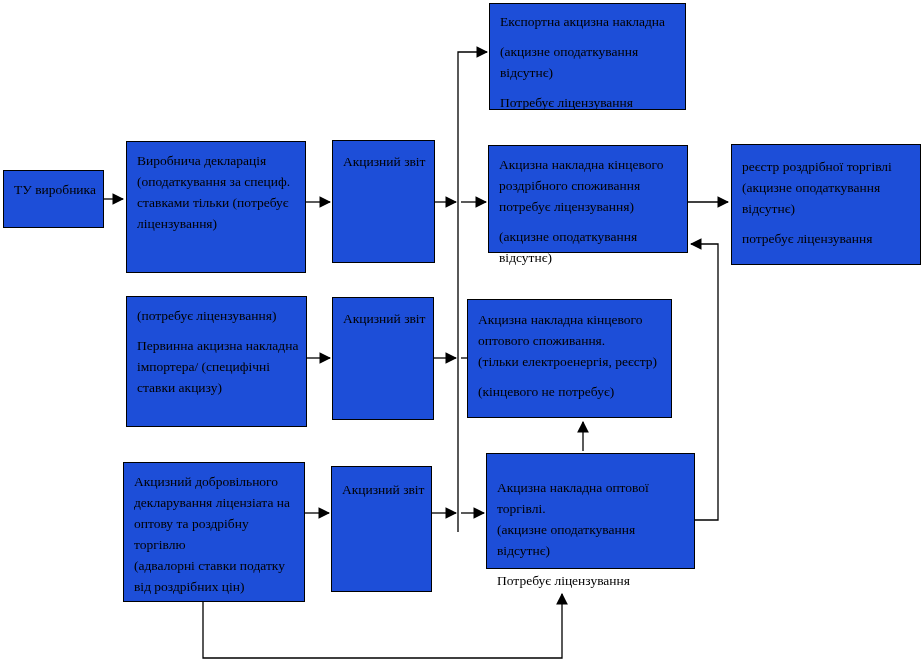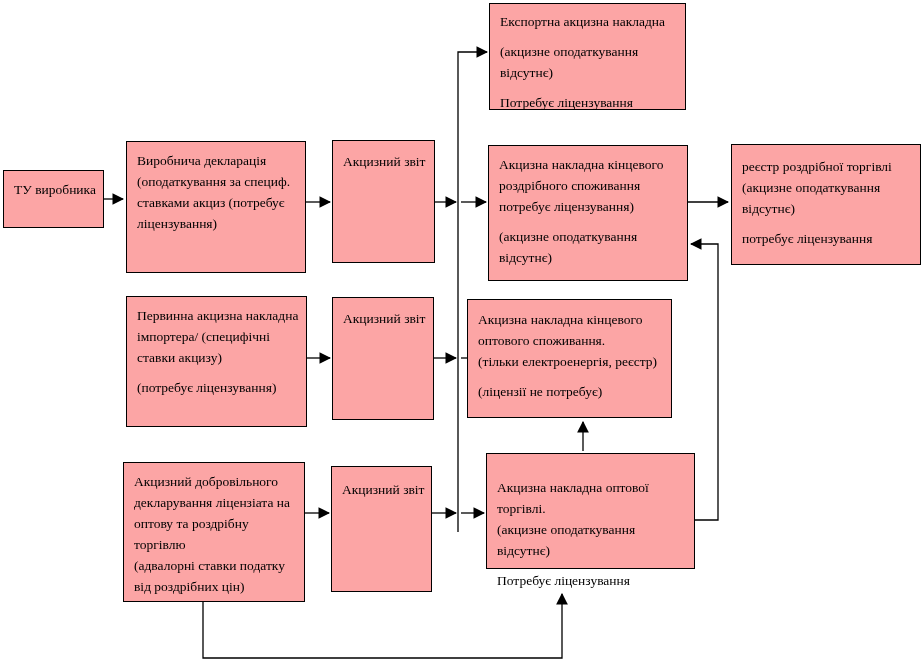--- a/index.html
+++ b/index.html
@@ -19,21 +19,21 @@
   #wires {
     position: absolute;
     left: 0;
     top: 0;
     width: 922px;
     height: 665px;
   }
   .box {
     position: absolute;
     border: 1px solid #000000;
-    background: #fca5a5;
+    background: #1d4ed8;
     box-sizing: border-box;
     font-size: 13.5px;
     line-height: 21px;
     padding: 8px 6px 4px 10px;
   }
   .box .p { margin: 0; }
   .box .p + .p { margin-top: 9px; }     
   .box .p.tight { margin-top: 0; }      
 </style>
 </head>
@@ -64,56 +64,56 @@
       <path d="M695,520 H718 V244 H691" marker-end="url(#arr)"></path>
       <path d="M203,602 V658 H562 V594" marker-end="url(#arr)"></path>
     </g>
   </svg>
 
   <div class="box" style="left:3px; top:170px; width:101px; height:58px; padding-right:3px;">
     <div class="p">ТУ виробника</div>
   </div>
 
   <div class="box" style="left:126px; top:141px; width:180px; height:132px;">
-    <div class="p">Виробнича декларація (оподаткування за специф. ставками акциз (потребує ліцензування)</div>
+    <div class="p">Виробнича декларація (оподаткування за специф. ставками тільки (потребує ліцензування)</div>
   </div>
 
   <div class="box" style="left:332px; top:140px; width:103px; height:123px; padding-top:10px;">
     <div class="p">Акцизний звіт</div>
   </div>
 
   <div class="box" style="left:489px; top:3px; width:197px; height:107px; padding-top:7px;">
     <div class="p">Експортна акцизна накладна</div>
     <div class="p">(акцизне оподаткування відсутнє)</div>
     <div class="p">Потребує ліцензування</div>
   </div>
 
-  <div class="box" style="left:488px; top:145px; width:200px; height:136px;">
+  <div class="box" style="left:488px; top:145px; width:200px; height:108px;">
     <div class="p">Акцизна накладна кінцевого роздрібного споживання потребує ліцензування)</div>
     <div class="p">(акцизне оподаткування відсутнє)</div>
   </div>
 
   <div class="box" style="left:731px; top:144px; width:190px; height:121px; padding-top:11px;">
     <div class="p">реєстр роздрібної торгівлі (акцизне оподаткування відсутнє)</div>
     <div class="p">потребує ліцензування</div>
   </div>
 
   <div class="box" style="left:126px; top:296px; width:181px; height:131px;">
+    <div class="p">(потребує ліцензування)</div>
     <div class="p">Первинна акцизна накладна імпортера/ (специфічні ставки акцизу)</div>
-    <div class="p">(потребує ліцензування)</div>
   </div>
 
   <div class="box" style="left:332px; top:297px; width:102px; height:123px; padding-top:10px;">
     <div class="p">Акцизний звіт</div>
   </div>
 
   <div class="box" style="left:467px; top:299px; width:205px; height:119px; padding-top:9px;">
     <div class="p">Акцизна накладна кінцевого оптового споживання.</div>
     <div class="p tight">(тільки електроенергія, реєстр)</div>
-    <div class="p">(ліцензії не потребує)</div>
+    <div class="p">(кінцевого не потребує)</div>
   </div>
 
   <div class="box" style="left:123px; top:462px; width:182px; height:140px;">
     <div class="p">Акцизний добровільного декларування ліцензіата на оптову та роздрібну торгівлю</div>
     <div class="p tight">(адвалорні ставки податку від роздрібних цін)</div>
   </div>
 
   <div class="box" style="left:331px; top:466px; width:101px; height:126px; padding-top:12px;">
     <div class="p">Акцизний звіт</div>
   </div>

